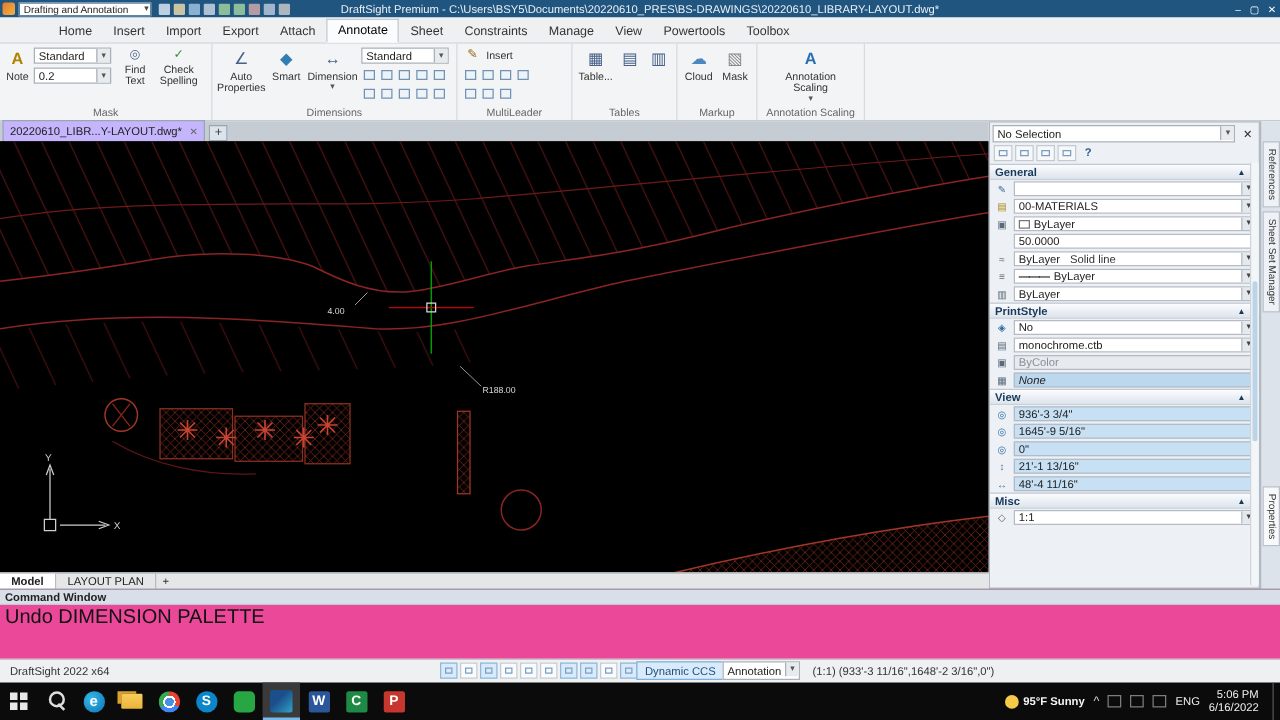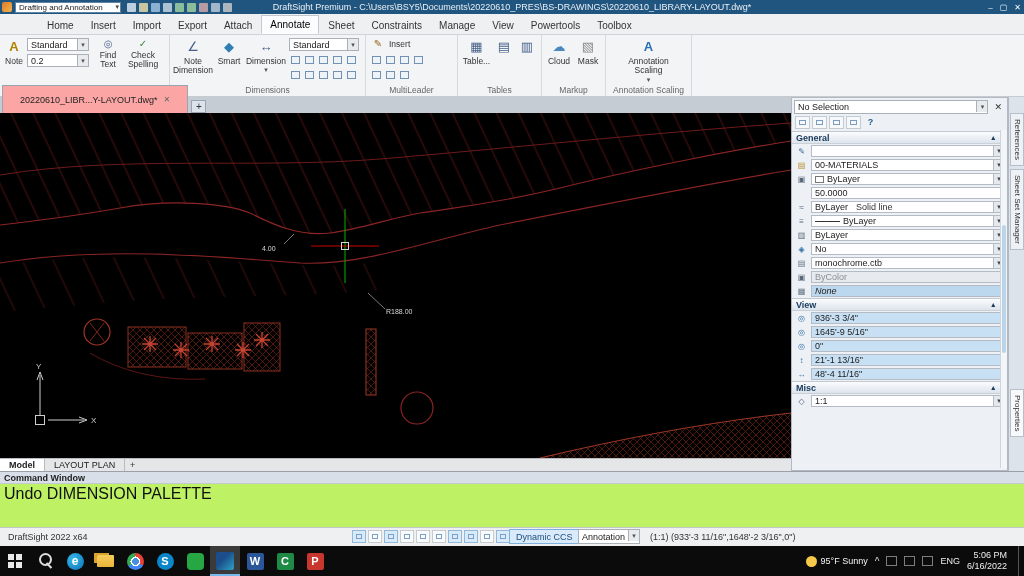--- a/index.html
+++ b/index.html
@@ -45,21 +45,21 @@
   .ic-smart{color:#2f7fb5;}
   .ic-dim{color:#47618a;}
   .ic-insert{color:#9a6a20;}
   .ic-table{color:#47618a;}
   .ic-cloud{color:#4a88c0;}
   .ic-mask{color:#888;}
   .ic-annscale{color:#2a6fb5;font-weight:bold;}
 
   
   .doctabs{position:absolute;top:97px;left:0;width:791px;height:16px;background:#c6ccd4;display:flex;align-items:flex-end;padding-left:2px;}
-  .doctab{background:#fca5a5;border:1px solid #98a6b4;border-bottom:none;font-size:9px;padding:1px 17px;display:flex;gap:6px;align-items:center;height:28px;color:#222;}
+  .doctab{background:#c4b5fd;border:1px solid #98a6b4;border-bottom:none;font-size:9px;padding:1px 5px;display:flex;gap:6px;align-items:center;height:17px;color:#222;}
   .doctab .x{font-size:8px;color:#666;}
   .doctab-add{width:15px;height:13px;background:#dde3ea;border:1px solid #98a6b4;margin-left:3px;text-align:center;font-size:10px;line-height:11px;color:#333;}
 
   
   .canvas{position:absolute;top:113px;left:0;width:791px;height:345px;background:#000;}
 
   
   .props{position:absolute;left:791px;top:97px;width:217px;height:374px;background:#edf0f4;border:1px solid #b2b9c2;font-size:9px;}
   .props-head{display:flex;align-items:center;padding:2px 2px 1px;gap:3px;}
   .sel-combo{flex:1;height:14px;}
@@ -92,21 +92,21 @@
   .sidestrip{position:absolute;left:1008px;top:97px;width:16px;height:374px;background:#dde3ea;border-left:1px solid #b2b9c2;}
   .vtab{position:absolute;left:1px;width:14px;background:#eef1f5;border:1px solid #b8bfc8;writing-mode:vertical-rl;font-size:8px;padding:5px 1px;color:#333;text-align:center;}
 
   
   .modeltabs{position:absolute;top:458px;left:0;width:791px;height:13px;background:#e4e6e8;border-top:1px solid #b8bcc0;display:flex;font-size:9px;align-items:stretch;}
   .mdltab{padding:0 9px;border-right:1px solid #b8bcc0;display:flex;align-items:center;color:#222;}
   .mdltab.active{background:#fff;font-weight:bold;}
   .mdladd{width:15px;display:flex;align-items:center;justify-content:center;color:#333;}
 
   
-  .cmdwin{position:absolute;top:471px;left:0;width:1024px;height:72px;background:#bef264;border-top:1px solid #9aa0a6;}
+  .cmdwin{position:absolute;top:471px;left:0;width:1024px;height:72px;background:#ec4899;border-top:1px solid #9aa0a6;}
   .cmdhdr{height:12px;background:#d8dfe8;font-size:9px;font-weight:bold;padding-left:4px;color:#222;display:flex;align-items:center;border-bottom:1px solid #c2c9d1;}
   .cmdline{font-size:16px;padding:1px 4px;color:#111;}
 
   
   .statusbar{position:absolute;top:527px;left:0;width:1024px;height:19px;background:#eef0f2;border-top:1px solid #c2c6ca;font-size:9px;color:#333;}
   .sb-app{position:absolute;left:8px;top:4px;}
   .sb-icons{position:absolute;left:352px;top:2px;display:flex;gap:2px;}
   .sbi{width:14px;height:13px;border:1px solid #c6cbd0;background:#fafbfc;position:relative;}
   .sbi::before{content:"";position:absolute;inset:3px;border:1px solid #7aa0c8;}
   .sbi.on{background:#d9eafa;border-color:#8fb8dc;}
@@ -126,21 +126,21 @@
   .ti-folder::before{content:"";width:17px;height:12px;background:linear-gradient(#f8cd5a,#eab43a);border-radius:1px;box-shadow:-4px -3px 0 -1px #d9a32e;}
   .ti-chrome::before{content:"";width:17px;height:17px;border-radius:50%;background:radial-gradient(circle,#4a90e2 0 3.5px,#fff 3.5px 5px,transparent 5px),conic-gradient(#ea4335 0 33%,#4285f4 33% 66%,#34a853 66% 100%);}
   .ti-skype::before{content:"S";color:#fff;width:17px;height:17px;border-radius:50%;background:#0a86c9;display:flex;align-items:center;justify-content:center;font-size:11px;font-weight:bold;}
   .ti-green::before{content:"";width:17px;height:17px;border-radius:4px;background:#27a744;}
   .ti-ds::before{content:"";width:18px;height:18px;border-radius:2px;background:linear-gradient(135deg,#1b4e8a 40%,#2ea3c9);}
   .ti-word::before{content:"W";color:#fff;width:17px;height:17px;background:#2b579a;display:flex;align-items:center;justify-content:center;font-size:11px;font-weight:bold;border-radius:2px;}
   .ti-c::before{content:"C";color:#fff;width:17px;height:17px;background:#1e8a45;display:flex;align-items:center;justify-content:center;font-size:11px;font-weight:bold;border-radius:2px;}
   .ti-red::before{content:"P";color:#fff;width:17px;height:17px;background:#c8372d;display:flex;align-items:center;justify-content:center;font-size:11px;font-weight:bold;border-radius:2px;}
   .tray{margin-left:auto;display:flex;align-items:center;gap:7px;padding-right:2px;}
   .sun{width:11px;height:11px;border-radius:50%;background:#f7c948;flex:none;}
-  .weather{display:flex;align-items:center;gap:4px;color:#f5f5f5;}
+  .weather{display:flex;align-items:center;gap:4px;color:#f5f5f5;font-weight:bold;}
   .tri{width:11px;height:10px;border:1px solid #9a9a9a;opacity:.8;}
   .expand{color:#ddd;font-size:10px;}
   .lang{color:#eee;}
   .tb-clock{display:flex;flex-direction:column;align-items:flex-end;font-size:9px;line-height:1.2;}
   .sliver{width:4px;height:30px;border-left:1px solid #555;margin-left:4px;}
 </style>
 </head>
 <body>
 
 <div id="root">
@@ -208,21 +208,21 @@
           <span>Check Spelling</span>
         </div>
       </div>
       <div class="rgroup-label">Mask</div>
     </div>
 
     <div class="rgroup" style="width:196px">
       <div class="grow">
         <div class="bigbtn" style="width:38px">
           <span class="bigicon ic-autodim">∠</span>
-          <span>Note Dimension</span>
+          <span>Auto Properties</span>
         </div>
         <div class="bigbtn" style="width:28px">
           <span class="bigicon ic-smart">◆</span>
           <span>Smart</span>
         </div>
         <div class="bigbtn drop" style="width:40px">
           <span class="bigicon ic-dim">↔</span>
           <span>Dimension</span>
         </div>
         <div class="col" style="width:70px">
@@ -440,20 +440,24 @@
           <span>ByLayer</span>
         </div>
     </div>
     <div class="prow">
       <span class="picon pi-gen">▥</span>
       <div class="pval cmb">
           <span>ByLayer</span>
         </div>
     </div>
 
+    <div class="sec">
+      <span>PrintStyle</span>
+      <span class="carat">▴</span>
+    </div>
     <div class="prow">
       <span class="picon pi-view">◈</span>
       <div class="pval cmb">
           <span>No</span>
         </div>
     </div>
     <div class="prow">
       <span class="picon pi-gen">▤</span>
       <div class="pval cmb">
           <span>monochrome.ctb</span>

